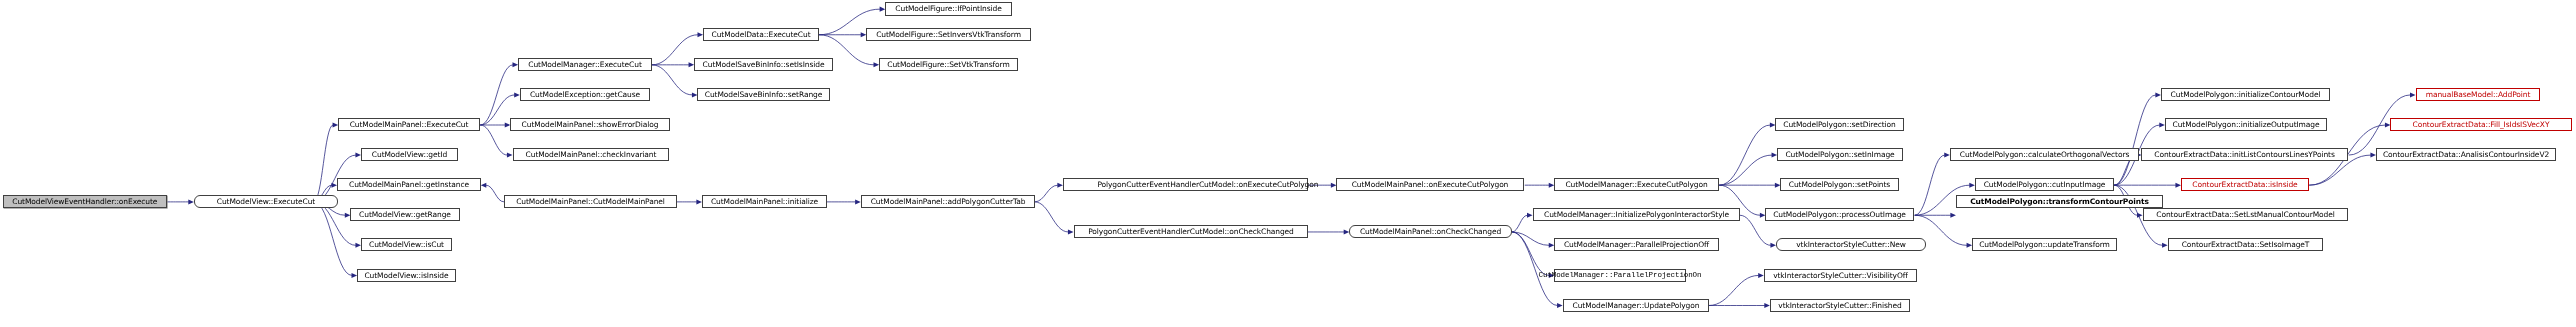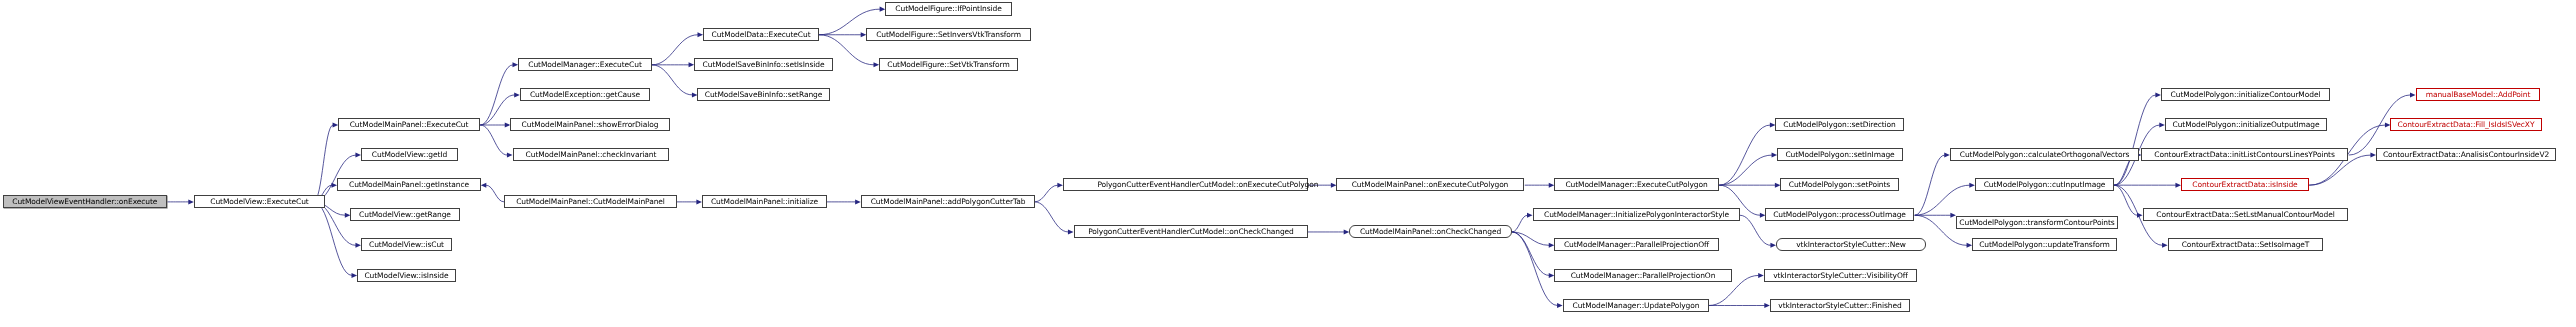--- a/index.html
+++ b/index.html
@@ -155,21 +155,21 @@
       <polygon points="4336,170 4326,165.5 4326,174.5" fill="#262680"></polygon>
       <path d="M 4145 332 C 4206.65 332, 4220.35 224, 4282 224" fill="none" stroke="#262680" stroke-width="1.4"></path>
       <polygon points="4291,224 4281,219.5 4281,228.5" fill="#262680"></polygon>
       <path d="M 4145 332 C 4194.95 332, 4206.05 278, 4256 278" fill="none" stroke="#262680" stroke-width="1.4"></path>
       <polygon points="4265,278 4255,273.5 4255,282.5" fill="#262680"></polygon>
     </svg>
   <div id="node-layer">
       <div class="node root" style="left: 2.8px; top: 195px; width: 164px;">
         <span>CutModelViewEventHandler::onExecute</span>
       </div>
-      <div class="node thick" style="left: 194px; top: 195px; width: 131px;">
+      <div class="node thick" style="left: 194px; top: 195px; width: 144px; border-radius: 6px;">
         <span>CutModelView::ExecuteCut</span>
       </div>
       <div class="node thick" style="left: 338px; top: 118px; width: 142px;">
         <span>CutModelMainPanel::ExecuteCut</span>
       </div>
       <div class="node" style="left: 361px; top: 148px; width: 97px;">
         <span>CutModelView::getId</span>
       </div>
       <div class="node thick" style="left: 337px; top: 178px; width: 144px;">
         <span>CutModelMainPanel::getInstance</span>
@@ -236,21 +236,21 @@
       </div>
       <div class="node thick" style="left: 1554px; top: 178px; width: 165px;">
         <span>CutModelManager::ExecuteCutPolygon</span>
       </div>
       <div class="node" style="left: 1533px; top: 208px; width: 207px;">
         <span>CutModelManager::InitializePolygonInteractorStyle</span>
       </div>
       <div class="node" style="left: 1554px; top: 238px; width: 165px;">
         <span>CutModelManager::ParallelProjectionOff</span>
       </div>
-      <div class="node" style="left: 1554px; top: 269px; width: 178px;">
+      <div class="node" style="left: 1554px; top: 269px; width: 132px; font-family: Liberation Mono, monospace;">
         <span>CutModelManager::ParallelProjectionOn</span>
       </div>
       <div class="node thick" style="left: 1563px; top: 299px; width: 146px;">
         <span>CutModelManager::UpdatePolygon</span>
       </div>
       <div class="node" style="left: 1775px; top: 118px; width: 129px;">
         <span>CutModelPolygon::setDirection</span>
       </div>
       <div class="node" style="left: 1777px; top: 148px; width: 126px;">
         <span>CutModelPolygon::setInImage</span>
@@ -269,21 +269,21 @@
       </div>
       <div class="node" style="left: 1770px; top: 299px; width: 140px;">
         <span>vtkInteractorStyleCutter::Finished</span>
       </div>
       <div class="node" style="left: 1950px; top: 148px; width: 189px;">
         <span>CutModelPolygon::calculateOrthogonalVectors</span>
       </div>
       <div class="node thick" style="left: 1975px; top: 178px; width: 139px;">
         <span>CutModelPolygon::cutInputImage</span>
       </div>
-      <div class="node" style="left: 1956px; top: 216px; width: 162px;">
+      <div class="node" style="left: 1956px; top: 195px; width: 207px; font-weight: bold;">
         <span>CutModelPolygon::transformContourPoints</span>
       </div>
       <div class="node" style="left: 1972px; top: 238px; width: 145px;">
         <span>CutModelPolygon::updateTransform</span>
       </div>
       <div class="node" style="left: 2161px; top: 88px; width: 169px;">
         <span>CutModelPolygon::initializeContourModel</span>
       </div>
       <div class="node" style="left: 2165px; top: 118px; width: 162px;">
         <span>CutModelPolygon::initializeOutputImage</span>
@@ -296,21 +296,21 @@
       </div>
       <div class="node" style="left: 2143px; top: 208px; width: 205px;">
         <span>ContourExtractData::SetLstManualContourModel</span>
       </div>
       <div class="node" style="left: 2168px; top: 238px; width: 155px;">
         <span>ContourExtractData::SetIsoImageT</span>
       </div>
       <div class="node red" style="left: 2416px; top: 88px; width: 124px;">
         <span>manualBaseModel::AddPoint</span>
       </div>
-      <div class="node red" style="left: 2390px; top: 118px; width: 152px;">
+      <div class="node red" style="left: 2390px; top: 118px; width: 182px;">
         <span>ContourExtractData::Fill_IsIdsISVecXY</span>
       </div>
       <div class="node" style="left: 2376px; top: 148px; width: 180px;">
         <span>ContourExtractData::AnalisisContourInsideV2</span>
       </div>
     </div>
 </div>
 
 
 </body></html>

